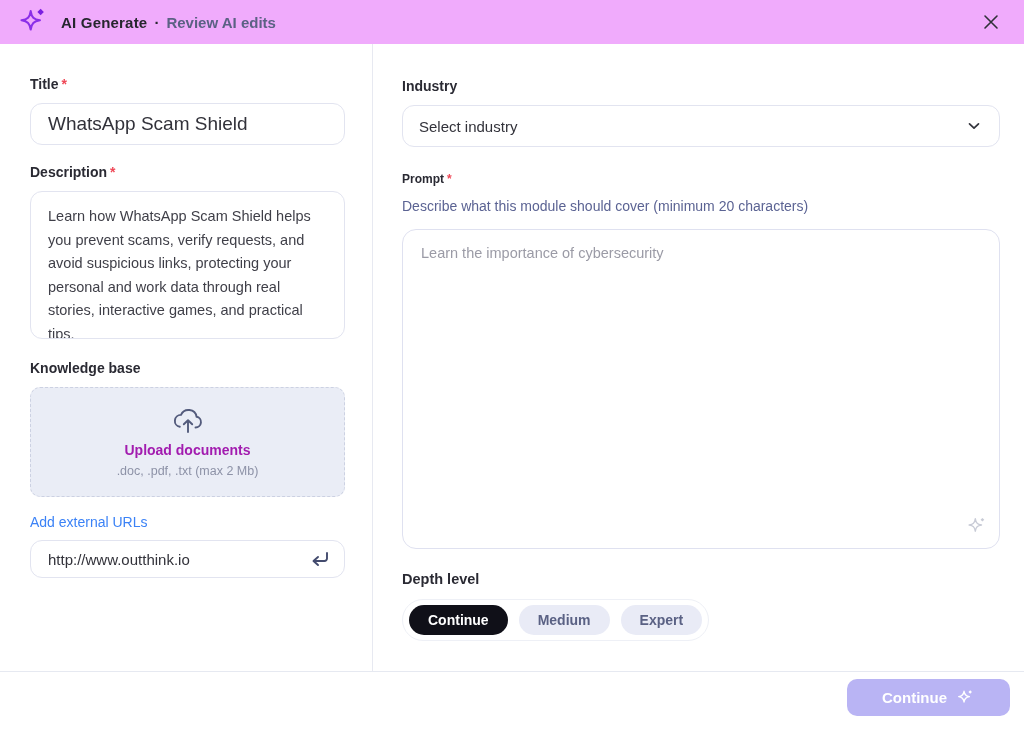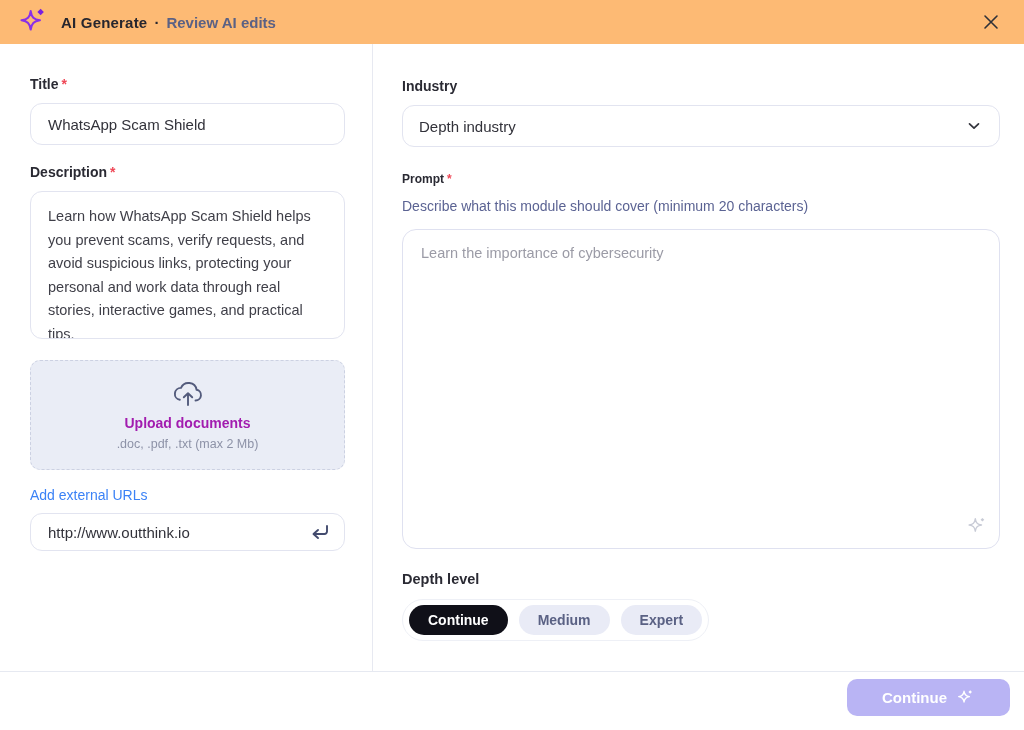--- a/index.html
+++ b/index.html
@@ -1,38 +1,38 @@
 <!DOCTYPE html>
 <html><head>
 <meta charset="utf-8">
 <style>
   * { margin: 0; padding: 0; box-sizing: border-box; }
   html, body { width: 1024px; height: 730px; overflow: hidden; background: #fff;
     font-family: "Liberation Sans", sans-serif; }
   .modal { width: 1024px; height: 730px; display: flex; flex-direction: column; background: #fff; }
 
   
-  .hdr { height: 44px; background: #fdba74; display: flex; align-items: center; padding: 0 18px; flex: 0 0 auto; text-align: center; }
+  .hdr { height: 44px; background: #f0abfc; display: flex; align-items: center; padding: 0 18px; flex: 0 0 auto; text-align: center; }
   .hdr .spark { width: 30px; height: 30px; margin-right: 13px; }
   .hdr-title { font-size: 15px; font-weight: bold; color: #26262e; letter-spacing: .2px; }
   .hdr-sep { font-size: 15px; font-weight: bold; color: #26262e; margin: 0 7px; }
   .hdr-sub { font-size: 15px; font-weight: bold; color: #5b6184; }
   .close-btn { margin-left: auto; width: 30px; height: 30px; display: flex; align-items: center; justify-content: center;
     cursor: pointer; background: none; border: none; }
 
   
   .body { flex: 1 1 auto; display: flex; min-height: 0; }
   .col-left { width: 373px; flex: 0 0 373px; padding: 32px 27px 0 30px; border-right: 1px solid #e7e9f1; }
   .col-right { flex: 1 1 auto; padding: 34px 24px 0 29px; }
 
   .field-label { font-size: 14px; font-weight: bold; color: #2a2a33; margin-bottom: 11px; }
   .req { color: #ef4857; margin-left: 3px; }
 
   .text-input { width: 100%; height: 42px; border: 1px solid #e2e4f0; border-radius: 12px; padding: 0 17px;
-    font-size: 15px; color: #32323a; font-family: "Liberation Sans", sans-serif; background: #fff; outline: none; }
+    font-size: 19px; color: #32323a; font-family: "Liberation Sans", sans-serif; background: #fff; outline: none; }
 
   .desc-area { width: 100%; height: 148px; border: 1px solid #e2e4f0; border-radius: 12px; padding: 13px 17px;
     font-size: 14.5px; line-height: 23.5px; color: #3f3f48; font-family: "Liberation Sans", sans-serif;
     resize: none; outline: none; overflow: hidden; display: block; }
 
   .gap-sm { height: 19px; } .gap-md { height: 21px; }
 
   .upload-box { width: 100%; height: 110px; background: #eaedf6; border: 1px dashed #ccd1e2; border-radius: 10px;
     display: flex; flex-direction: column; align-items: center; justify-content: center; cursor: pointer; }
   .upload-title { font-size: 14px; font-weight: bold; color: #a21caf; margin-top: 6px; }
@@ -98,20 +98,21 @@
       </div>
       <input class="text-input" type="text" value="WhatsApp Scam Shield" style="">
 
       <div class="gap-sm"></div>
       <div class="field-label">
         <span>Description</span><span class="req">*</span>
       </div>
       <textarea class="desc-area" style="">Learn how WhatsApp Scam Shield helps you prevent scams, verify requests, and avoid suspicious links, protecting your personal and work data through real stories, interactive games, and practical tips.</textarea>
 
       <div class="gap-md"></div>
+      <div class="field-label">Knowledge base</div>
       <div class="upload-box">
         <svg width="34" height="30" viewBox="0 0 34 30">
           <path d="M24.5 21.5 a5.4 5.4 0 0 0 1.1-10.7 A8.2 8.2 0 0 0 10 8.9 A6 6 0 0 0 8.8 20.8" fill="none" stroke="#535b7c" stroke-width="1.9" stroke-linecap="round"></path>
           <path d="M17 26 V14.5 M12.8 18.3 L17 14.2 L21.2 18.3" fill="none" stroke="#535b7c" stroke-width="1.9" stroke-linecap="round" stroke-linejoin="round"></path>
         </svg>
         <div class="upload-title">Upload documents</div>
         <div class="upload-hint">.doc, .pdf, .txt (max 2 Mb)</div>
       </div>
 
       <div class="muted-label">Add external URLs</div>
@@ -119,21 +120,21 @@
         <input class="url-input" type="text" value="http://www.outthink.io" style="">
         <svg class="enter-ic" width="22" height="22" viewBox="0 0 22 22">
           <path d="M18 5 v5.5 a2.5 2.5 0 0 1 -2.5 2.5 H5.5 M9 9 L4.5 13 L9 17" fill="none" stroke="#434b6e" stroke-width="1.9" stroke-linecap="round" stroke-linejoin="round"></path>
         </svg>
       </div>
     </div>
 
     <div class="col-right">
       <div class="field-label">Industry</div>
       <div class="select-box">
-        <span class="select-value">Depth industry</span>
+        <span class="select-value">Select industry</span>
         <svg width="18" height="18" viewBox="0 0 18 18">
           <path d="M4.5 6.8 L9 11.2 L13.5 6.8" fill="none" stroke="#33343c" stroke-width="1.7" stroke-linecap="round" stroke-linejoin="round"></path>
         </svg>
       </div>
 
       <div class="prompt-label">
         <span>Prompt</span><span class="req">*</span>
       </div>
       <div class="prompt-hint">Describe what this module should cover (minimum 20 characters)</div>
       <div class="prompt-wrap">

